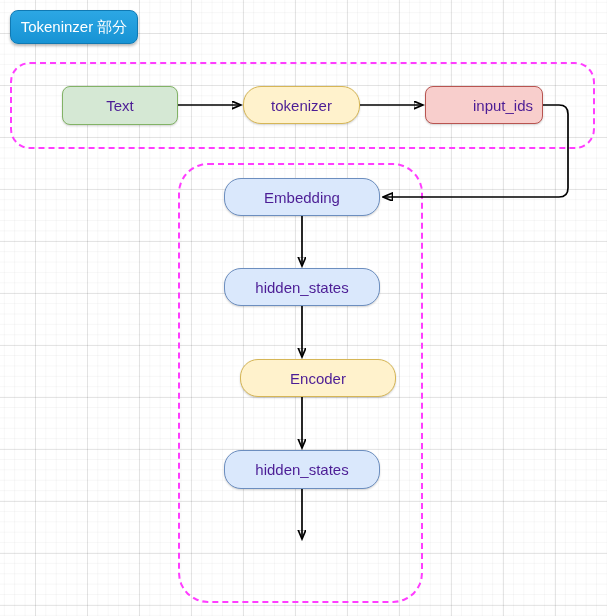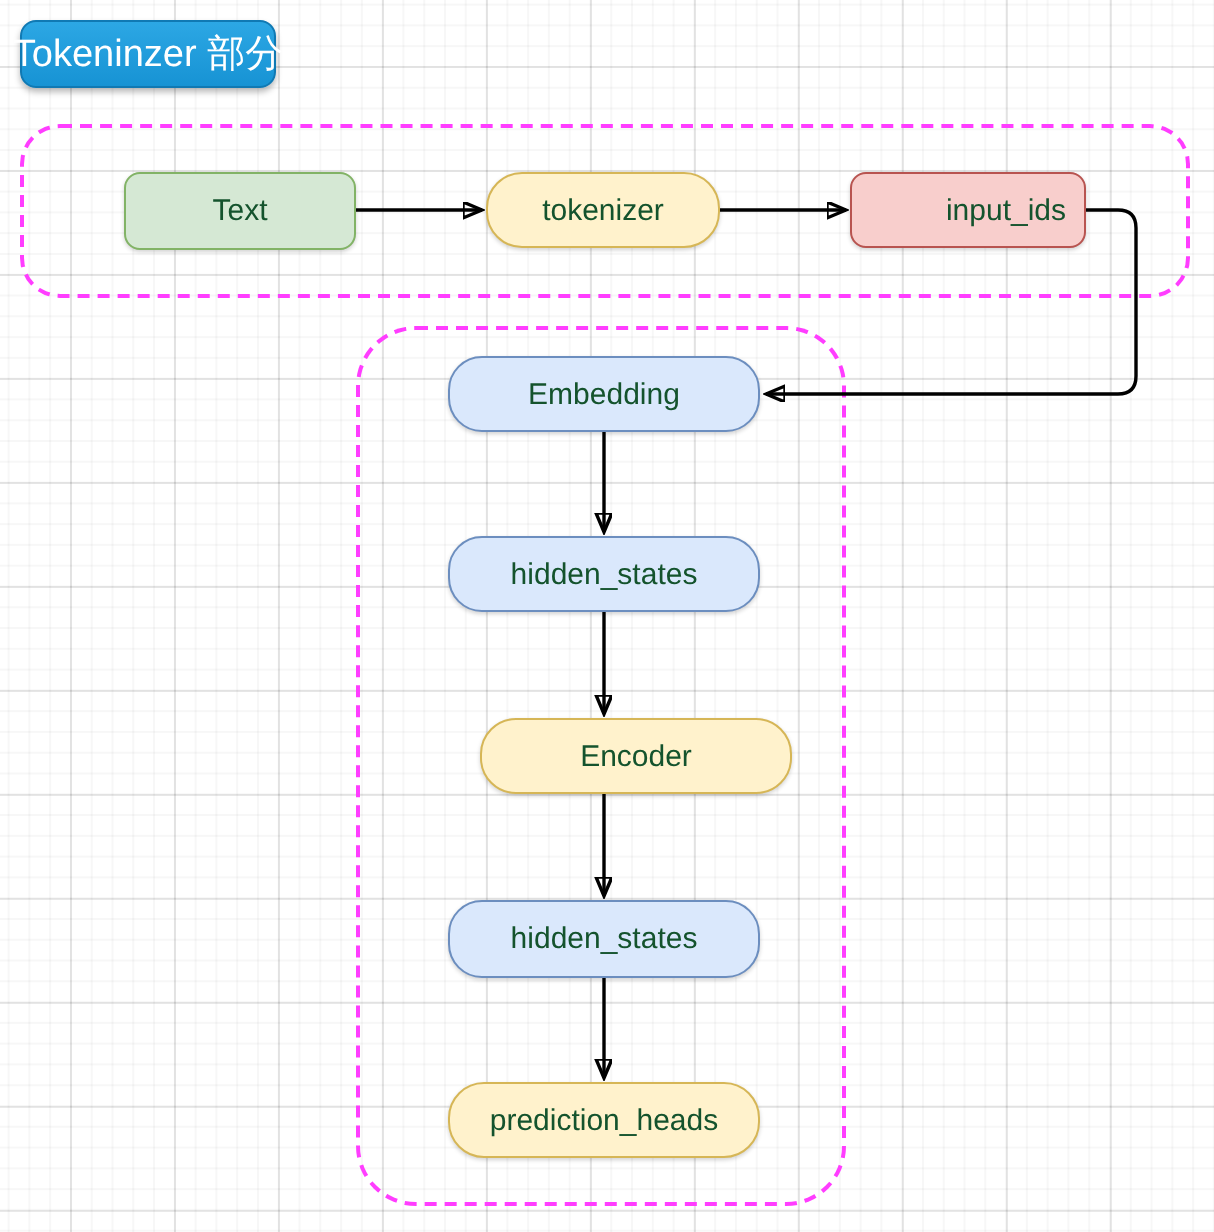--- a/index.html
+++ b/index.html
@@ -24,21 +24,21 @@
     box-sizing:border-box;
   }
   .group.tok{left:10px;top:62px;width:585px;height:87px;border-radius:20px;}
   .group.bert{left:178px;top:163px;width:245px;height:440px;border-radius:30px;}
   .node{
     position:absolute;
     box-sizing:border-box;
     border-radius:8px;
     border:1.6px solid #000;
     display:flex;align-items:center;justify-content:center;
-    font-size:15px;color:#14532d;
+    font-size:15px;color:#4c1d95;
     box-shadow:0 1px 2px rgba(0,0,0,0.18);
     background:#fff;
     white-space:nowrap;
   }
   .node.green {background:#d5e8d4;border-color:#82b366;}
   .node.yellow{background:#fff2cc;border-color:#d6b656;border-radius:18px;}
   .node.red   {background:#f8cecc;border-color:#b85450;padding-left:38px;}
   .node.blue  {background:#dae8fc;border-color:#6c8ebf;border-radius:17px;}
 
   .n-text       {left:62px; top:86px; width:116px;height:39px;}
@@ -51,21 +51,21 @@
   .n-prediction {left:224px;top:541px;width:156px;height:38px;}
 
   .badge{
     position:absolute;
     box-sizing:border-box;
     border-radius:8px;
     border:1px solid #1079b3;
     background:linear-gradient(180deg,#2ca7e4 0%,#1793d4 100%);
     color:#ffffff;
     display:flex;align-items:center;justify-content:center;
-    font-size:19px;
+    font-size:15px;
     box-shadow:0 2px 3px rgba(0,0,0,0.28);
     white-space:nowrap;
   }
   .badge.tok {left:10px;top:10px;width:128px;height:34px;}
   .badge.bert{left:75px;top:229px;width:130px;height:38px;}
 
   svg.edges{position:absolute;left:0;top:0;width:607px;height:616px;pointer-events:none;}
   svg.edges path{stroke:#000;stroke-width:1.7;fill:none;}
 </style>
 </head>
@@ -94,23 +94,20 @@
   </div>
   <div class="node blue n-hidden1">
     <span>hidden_states</span>
   </div>
   <div class="node yellow n-encoder">
     <span>Encoder</span>
   </div>
   <div class="node blue n-hidden2">
     <span>hidden_states</span>
   </div>
-  <div class="node yellow n-prediction">
-    <span>prediction_heads</span>
-  </div>
 
   <svg class="edges" xmlns="http://www.w3.org/2000/svg">
     <defs>
       <marker id="arrow" markerUnits="userSpaceOnUse" markerWidth="11" markerHeight="9" refX="9.5" refY="4" orient="auto">
         <path d="M0,0 L9.5,4 L0,8 Z" fill="#000" stroke="none"></path>
       </marker>
     </defs>
     <path d="M178,105 L241,105" marker-end="url(#arrow)"></path>
     <path d="M360,105 L423,105" marker-end="url(#arrow)"></path>
     <path d="M543,105 L559,105 Q568,105 568,114 L568,188 Q568,197 559,197 L383,197" marker-end="url(#arrow)"></path>

